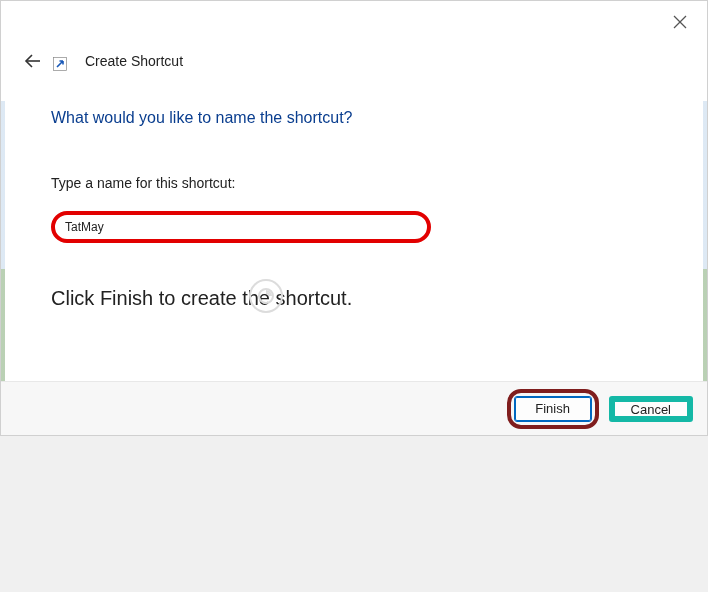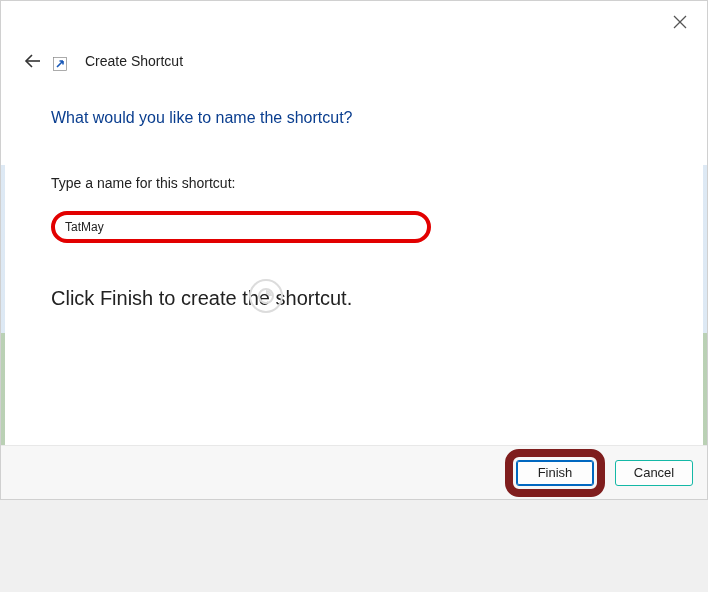--- a/index.html
+++ b/index.html
@@ -1,20 +1,20 @@
 <!DOCTYPE html>
 <html><head>
 <meta charset="utf-8">
 <style>
   * { box-sizing: border-box; margin: 0; padding: 0; }
   html, body { width: 708px; height: 592px; font-family: "Segoe UI", Arial, sans-serif; background: #f0f0f0; }
   .window {
     position: relative;
     width: 708px;
-    height: 500px;
+    height: 436px;
     background: #ffffff;
     border: 1px solid #d0d0d0;
     overflow: hidden;
   }
   .close-btn {
     position: absolute;
     top: 14px;
     right: 18px;
     width: 16px;
     height: 16px;
@@ -121,34 +121,34 @@
     display: flex;
     align-items: center;
     justify-content: flex-end;
     padding-right: 14px;
     gap: 10px;
   }
   .btn {
     min-width: 78px;
     height: 26px;
     background: #fdfdfd;
-    border: 1px solid #14b8a6;
+    border: 6px solid #14b8a6;
     border-radius: 3px;
     font-size: 13px;
     font-family: inherit;
     cursor: pointer;
     padding: 0 16px;
     color: #222;
   }
   .btn.primary {
     border: 1px solid #0067c0;
     box-shadow: 0 0 0 1px #0067c0 inset;
   }
   .btn-ring {
-    border: 8px solid #7f1d1d;
+    border: 4px solid #7f1d1d;
     border-radius: 14px;
     padding: 3px;
     display: inline-flex;
   }
   
   .bg-strip-left {
     position: absolute;
     left: 0; bottom: 54px;
     width: 4px; height: 280px;
     background: linear-gradient(to bottom, #9fc0e0 0%, #9fc0e0 60%, #3a7a2a 60%, #3a7a2a 100%);

